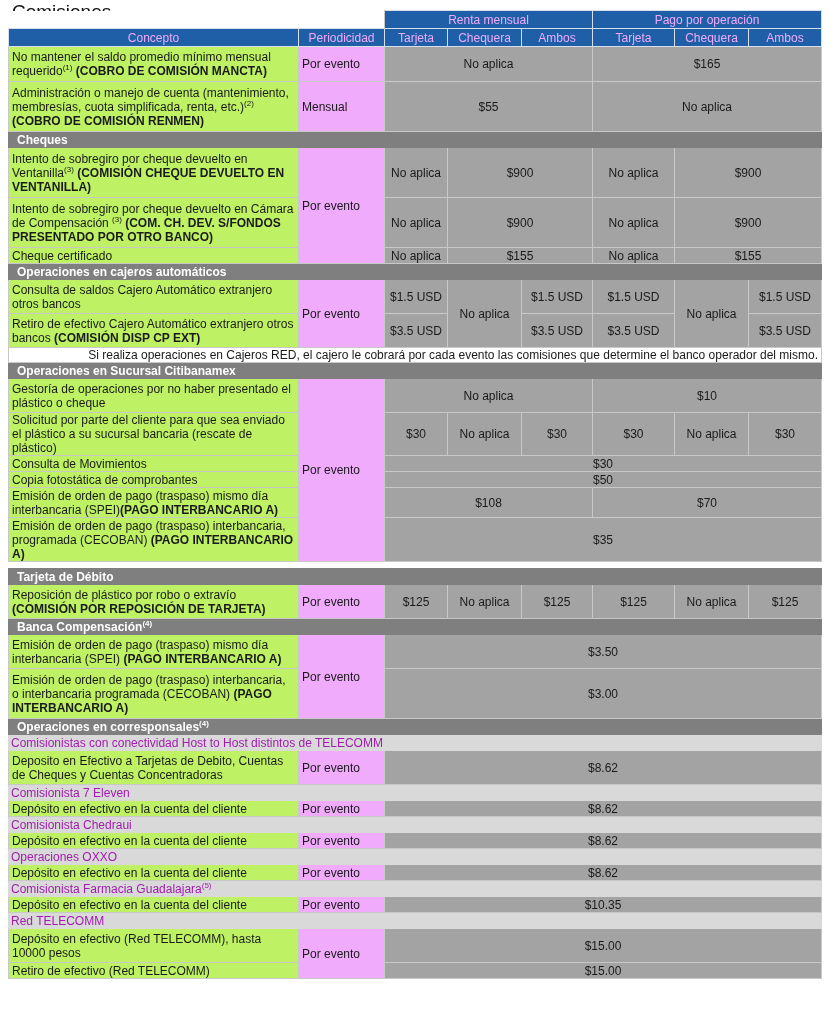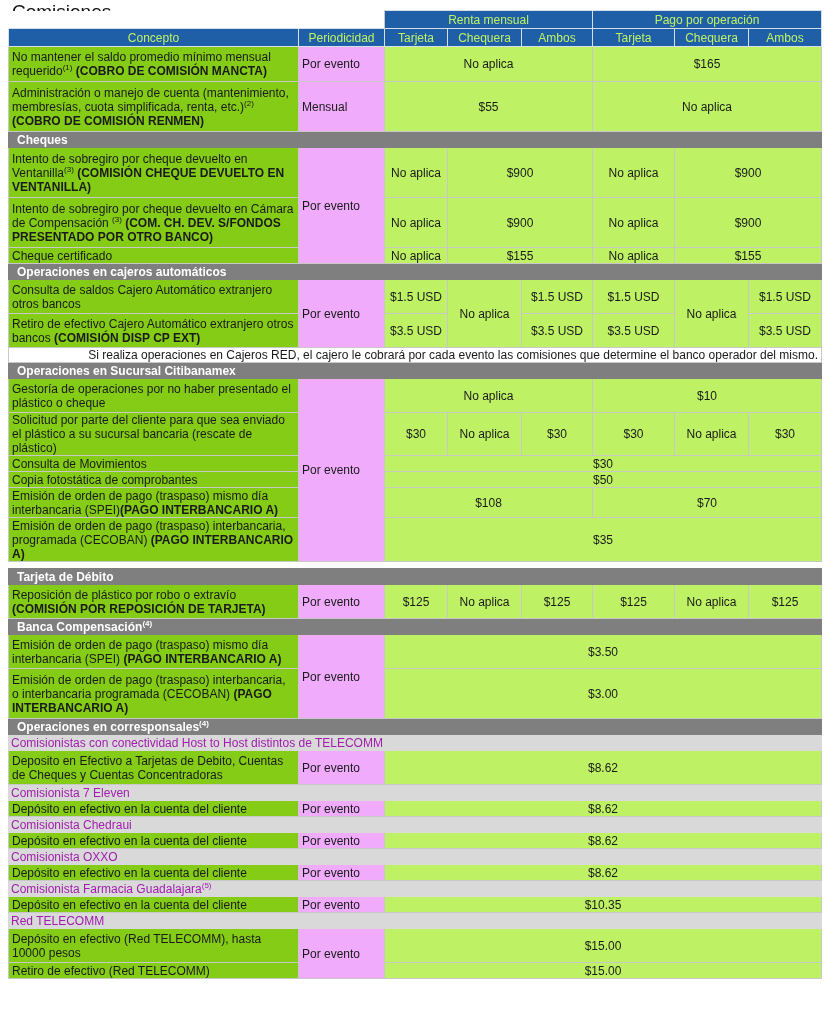--- a/index.html
+++ b/index.html
@@ -6,26 +6,26 @@
   body { width:839px; height:1024px; position:relative; overflow:hidden;
          font-family:"Liberation Sans", sans-serif; color:#1a1a1a; }
   .title { position:absolute; left:12px; top:0px; font-size:19px; line-height:24px; color:#111; }
   .wrap { position:absolute; left:8px; top:10px; width:813px; }
   table { border-collapse:collapse; table-layout:fixed; width:813px; font-size:12px; line-height:14px; }
   col.c-concepto { width:290px; }
   col.c-period { width:86px; }
   col.c1 { width:63px; } col.c2 { width:74px; } col.c3 { width:71px; }
   col.c4 { width:82px; } col.c5 { width:74px; } col.c6 { width:73px; }
   td, th { border:1px solid #c8c8c8; padding:0 3px; vertical-align:middle; font-weight:normal; }
-  th { background:#1f5fa8; color:#bef264; text-align:center; height:17px; border:1px solid #d6dfea; font-size:12px; }
+  th { background:#1f5fa8; color:#f0abfc; text-align:center; height:17px; border:1px solid #d6dfea; font-size:12px; }
   .blank-head { background:#fff; border:none; border-right:1px solid #c8c8c8; }
   .blank-head-left { background:#fff; border:none; }
-  .concept { text-align:left; background:#84cc16; }
+  .concept { text-align:left; background:#bef264; }
   .period { background:#f0abfc;margin-left:44px; }
-  .val { text-align:center; background:#bef264; }
+  .val { text-align:center; background:#a3a3a3; }
   .section td { background:#7f7f7f; color:#ffffff; height:15px; padding-left:8px; border:1px solid #7f7f7f;font-weight:bold; }
   .sub td { background:#d9d9d9; color:#a21caf; height:15px; padding-left:2px; border:1px solid #d9d9d9; }
   .note td { background:#fff; text-align:right; border:1px solid #c8c8c8; }
   b { font-weight:bold; }
   sup { font-size:8px; line-height:0; }
   .spacer td { height:6px; border:none; background:#fff; }
 </style>
 </head>
 <body>
 
@@ -216,21 +216,21 @@
   <tr class="sub">
           <td colspan="8">Comisionista Chedraui</td>
         </tr>
   <tr style="height:16px">
     <td class="concept">Depósito en efectivo en la cuenta del cliente</td>
     <td class="period">Por evento</td>
     <td class="val" colspan="6">$8.62</td>
   </tr>
 
   <tr class="sub">
-          <td colspan="8">Comisionista OXXO</td>
+          <td colspan="8">Operaciones OXXO</td>
         </tr>
   <tr style="height:16px">
     <td class="concept">Depósito en efectivo en la cuenta del cliente</td>
     <td class="period">Por evento</td>
     <td class="val" colspan="6">$8.62</td>
   </tr>
 
   <tr class="sub">
           <td colspan="8"><span>Comisionista Farmacia Guadalajara</span><sup>(5)</sup></td>
         </tr>

